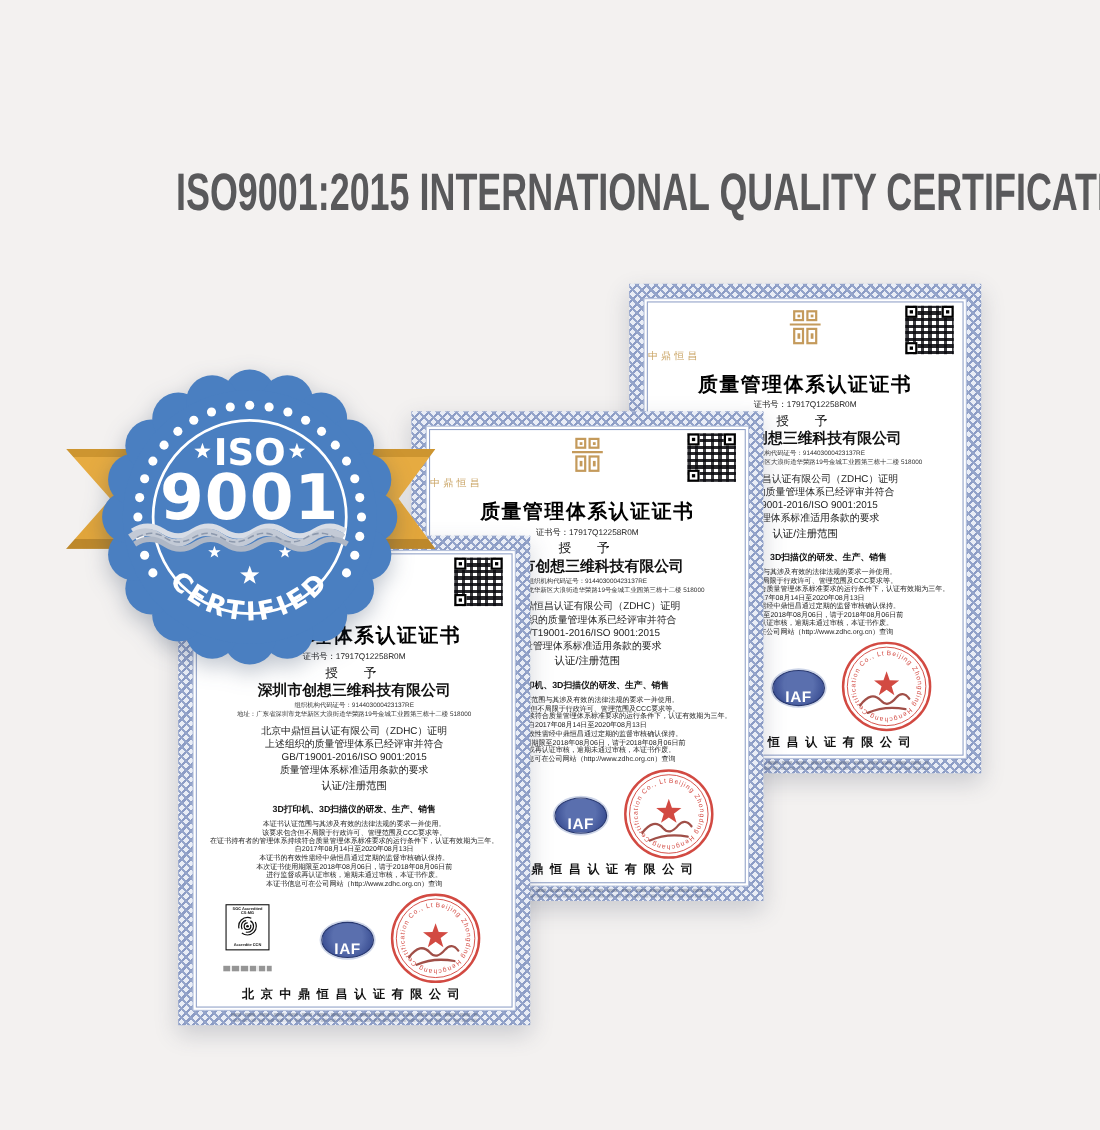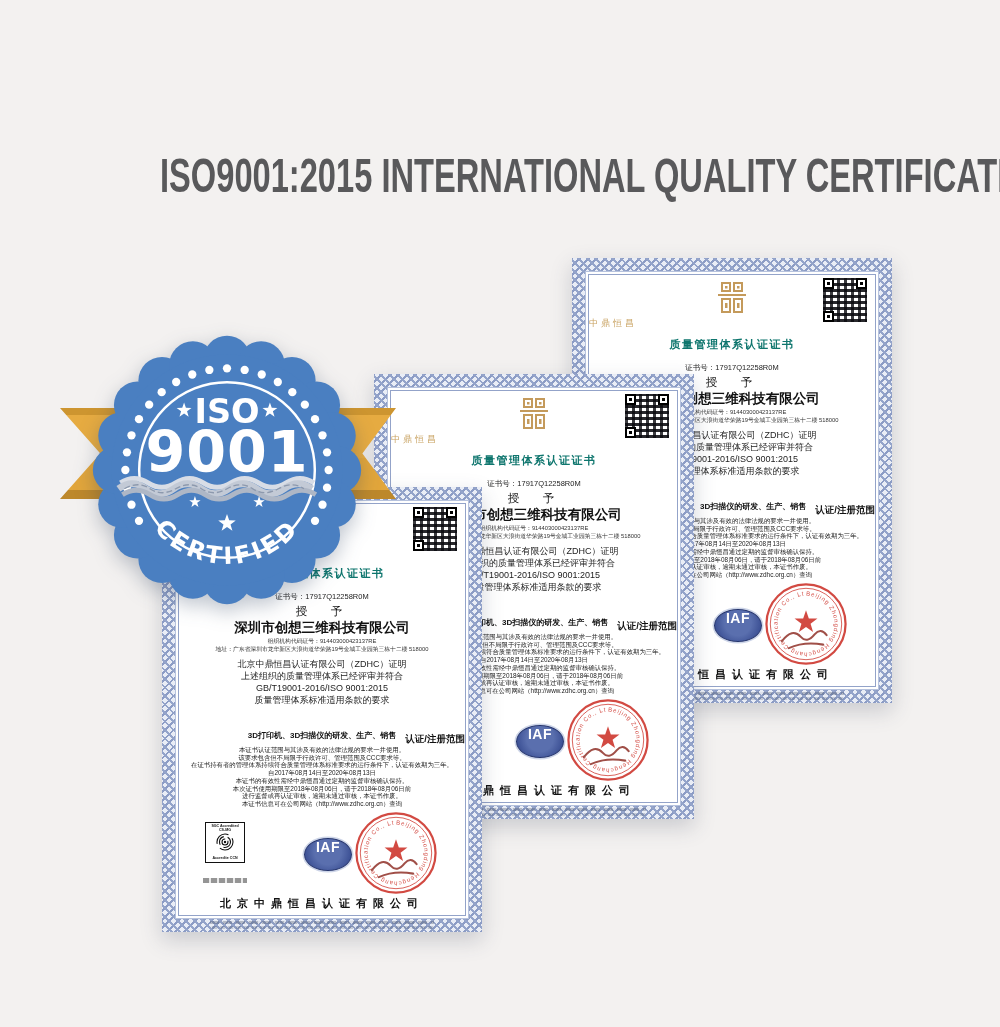--- a/index.html
+++ b/index.html
@@ -32,50 +32,50 @@
   .qr{position:absolute;top:3px;right:8px;width:44px;height:44px;background-color:#fff;
     background-image:
       repeating-linear-gradient(0deg,rgba(10,10,15,.88) 0 3px,transparent 3px 6px),
       repeating-linear-gradient(90deg,rgba(10,10,15,.8) 0 3px,transparent 3px 7px),
       repeating-linear-gradient(45deg,rgba(255,255,255,.55) 0 2px,transparent 2px 5px);}
   .qr i{position:absolute;width:11px;height:11px;border:2px solid #000;background:#fff;box-sizing:border-box;}
   .qr i::before{content:"";position:absolute;inset:2px;background:#000;}
   .qr .tl{top:0;left:0}.qr .tr{top:0;right:0}.qr .bl{bottom:0;left:0}
 
   .cert-title{position:absolute;top:62px;left:0;right:0;margin:0;text-align:center;
-    font-size:11px;font-weight:bold;color:#0f766e;letter-spacing:1.5px;}
+    font-size:18px;font-weight:bold;color:#000000;letter-spacing:1.5px;}
   .cert-no{position:absolute;top:88px;left:0;right:0;text-align:center;font-size:7.5px;color:#222;}
   .award{position:absolute;top:100px;left:0;right:0;text-align:center;
     font-size:11.5px;font-weight:normal;color:#111;letter-spacing:6px;}
   .company{position:absolute;top:115px;left:0;right:0;text-align:center;
     font-size:13.5px;font-weight:bold;color:#111;}
   .tiny1{position:absolute;top:133px;left:0;right:0;text-align:center;font-size:5.8px;color:#333;}
   .tiny2{position:absolute;top:141px;left:0;right:0;text-align:center;font-size:5.8px;color:#333;}
 
   .statement{position:absolute;top:154px;left:0;right:0;text-align:center;
     font-size:9px;line-height:12px;color:#1c1c1c;}
-  .scope-head{position:absolute;top:229px;left:0;right:0;text-align:right;
-    font-size:9.5px;font-weight:bold;color:#111;}
+  .scope-head{position:absolute;top:204px;left:0;right:0;text-align:center;
+    font-size:9.5px;font-weight:normal;color:#111;}
   .scope{position:absolute;top:226px;left:0;right:0;text-align:center;
     font-size:8px;font-weight:bold;color:#111;}
   .fine-print{position:absolute;top:242px;left:4px;right:4px;text-align:center;
     font-size:6.4px;line-height:7.7px;color:#222;}
 
   .acc-mark{position:absolute;left:26px;top:318px;width:38px;border:1.5px solid #111;
     background:#fff;text-align:center;padding:1px 0;}
   .acc-txt{font-size:3.6px;color:#111;font-weight:bold;line-height:4.2px;}
   .acc-sub{position:absolute;left:24px;top:374px;width:44px;height:5px;
     background:repeating-linear-gradient(90deg,rgba(40,40,40,.7) 0 6px,rgba(40,40,40,.15) 6px 8px);
     filter:blur(.4px);opacity:.7;}
 
   .iaf{position:absolute;left:113px;top:334px;width:46px;height:31px;border-radius:50%;
     background:radial-gradient(circle at 50% 40%,#5a6fae 0 45%,#32468c 90%);
     border:1.5px solid #27376f;box-shadow:0 0 0 1.5px #cdd5e8;
-    display:flex;align-items:flex-start;justify-content:center;
-    color:#fff;font-weight:bold;font-size:14px;letter-spacing:.5px;margin-left:12px;}
+    display:flex;align-items:flex-end;justify-content:center;
+    color:#fff;font-weight:bold;font-size:14px;letter-spacing:.5px;}
 
   .stamp{position:absolute;right:26px;top:306px;opacity:.92;}
   .footer-co{position:absolute;top:392px;left:0;right:0;text-align:center;
     font-size:11px;font-weight:bold;color:#111;letter-spacing:6px;}
   .bottom-smudge{position:absolute;bottom:3px;left:15%;width:70%;height:8px;
     background:repeating-linear-gradient(90deg,rgba(80,90,110,.55) 0 9px,rgba(80,90,110,.12) 9px 13px),
                repeating-linear-gradient(90deg,rgba(80,90,110,.4) 0 5px,rgba(80,90,110,.1) 5px 8px);
     background-position:0 0,2px 5px;background-size:100% 3px;background-repeat:repeat-x,repeat-x;
     filter:blur(.6px);opacity:.65;}
 

